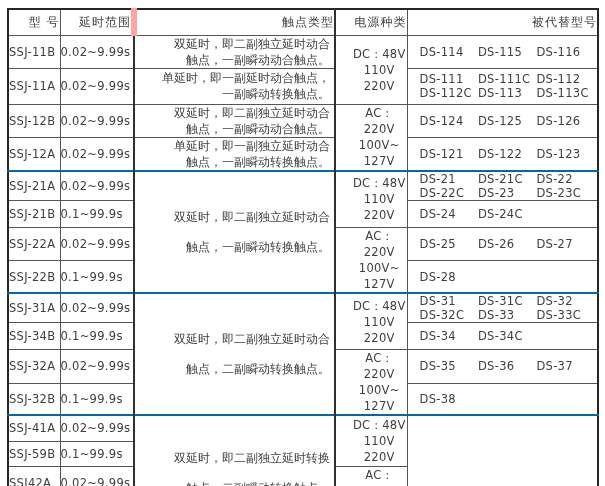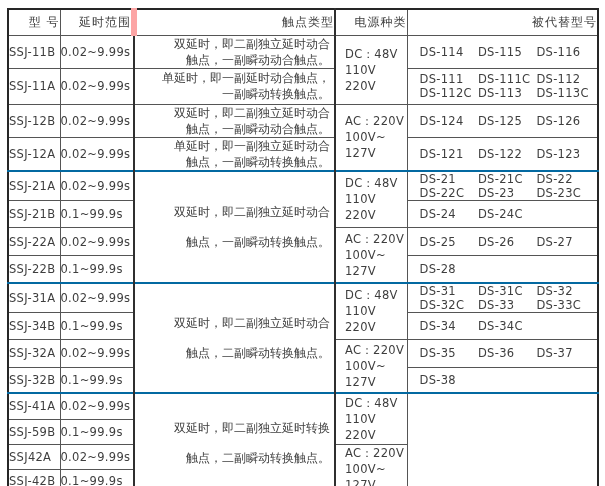--- a/index.html
+++ b/index.html
@@ -56,22 +56,22 @@
     border-right: 2px solid #2f2f2f;
   }
   th.contact-h {
     border-left: 6px solid #fca5a5;
     border-right: 2px solid #2f2f2f;
   }
   td.contact.merged {
     line-height: 30px;
   }
   td.power {
-    text-align: left;
-    padding-left: 9px;
+    text-align: center;
+    padding-left: 16px;
     white-space: pre-line;
     line-height: 16px;
     font-size: 11.5px;
     letter-spacing: 0.3px;
   }
   td.replaced {
     padding-left: 12px;
     padding-right: 2px;
     margin-left: 36px;
   }

